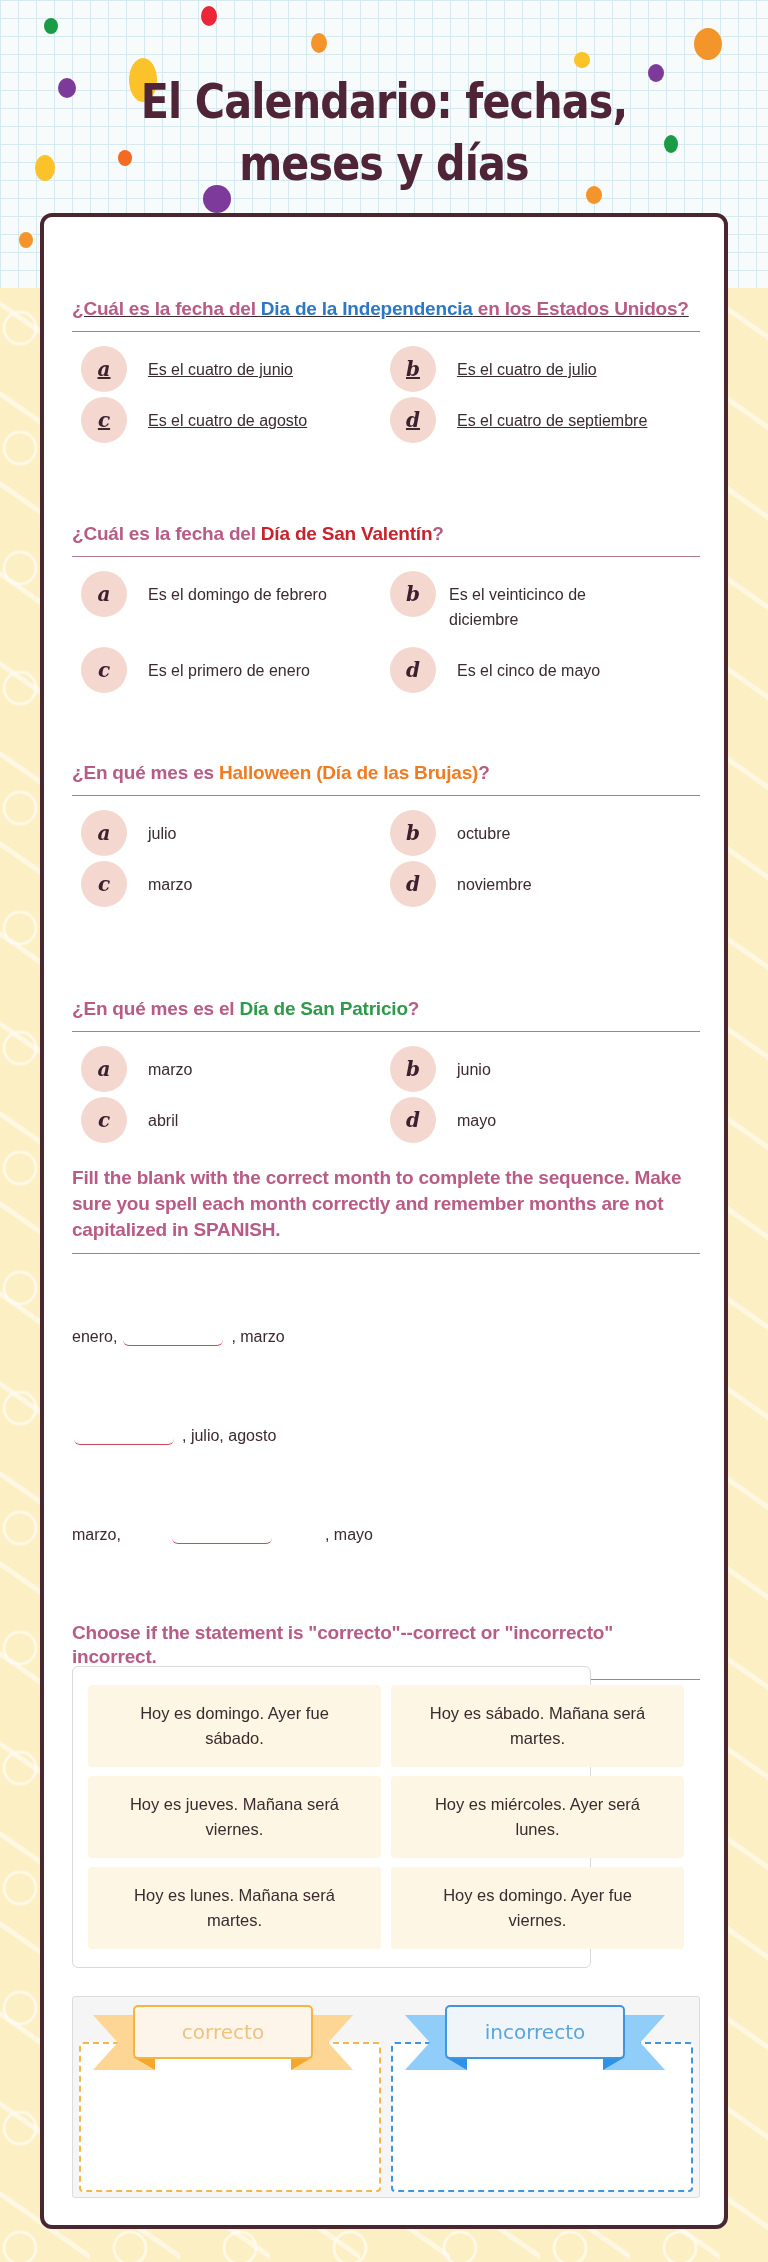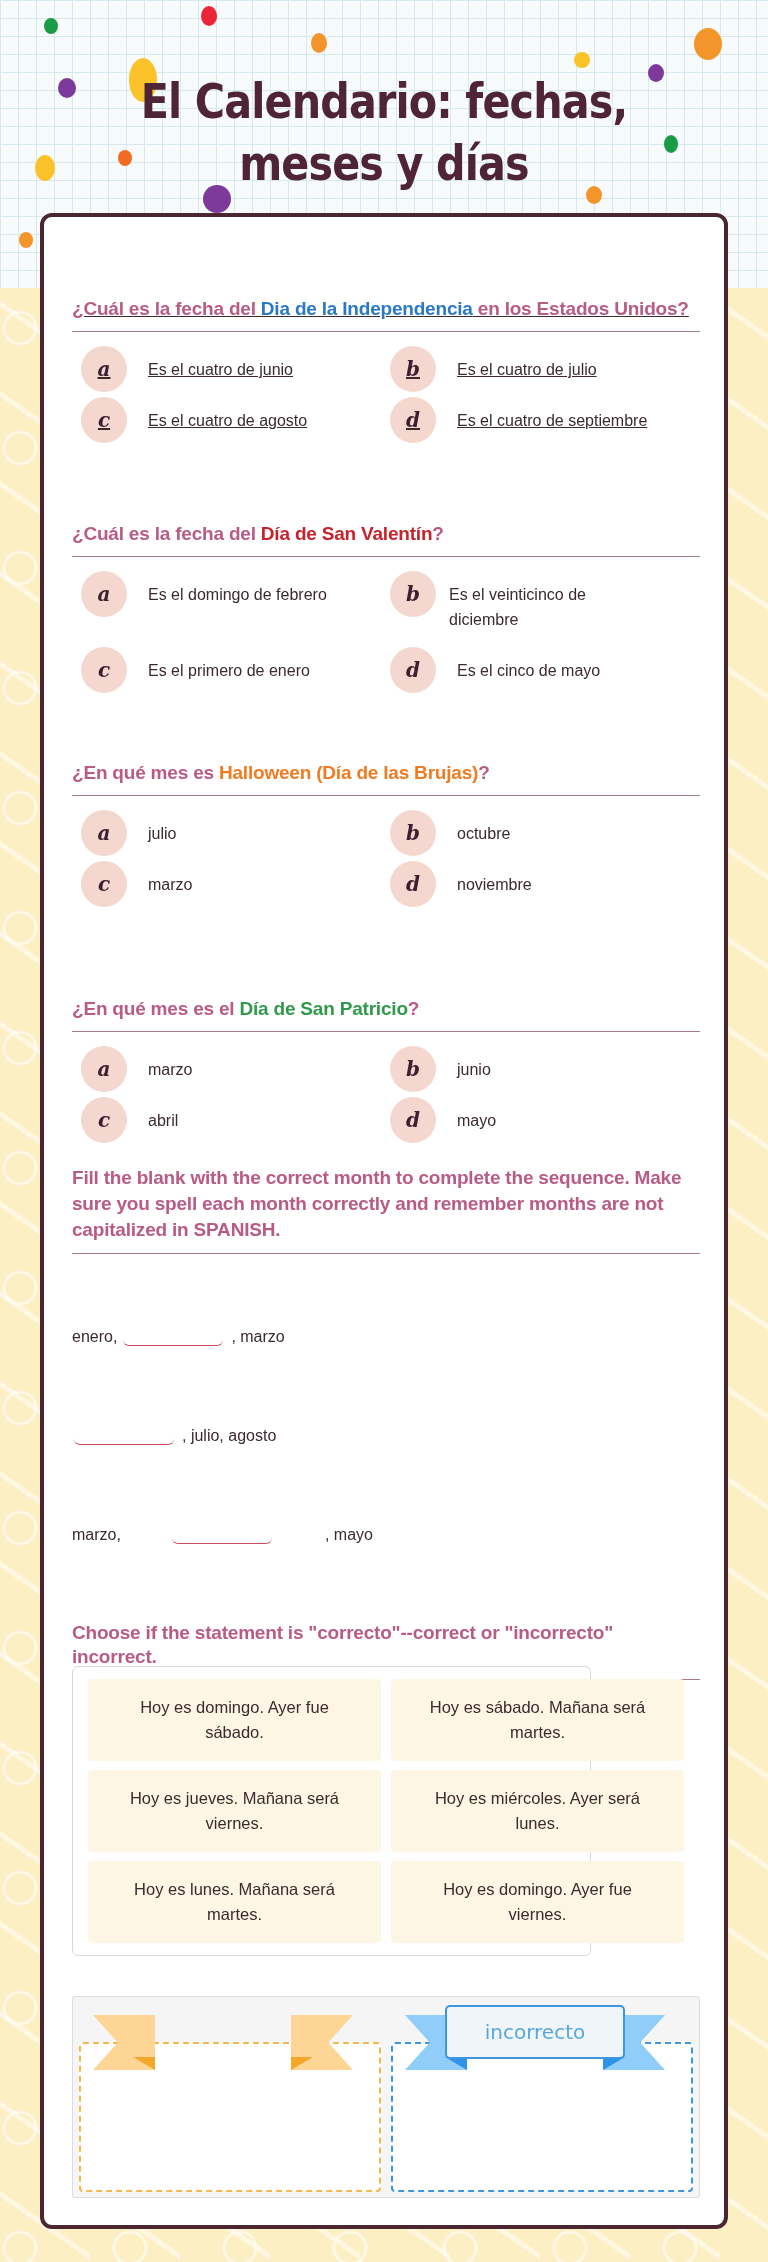--- a/index.html
+++ b/index.html
@@ -114,21 +114,21 @@
     margin: 0 8px 0 6px;
     background: transparent;
     font-size: 16px;
   }
 
   .sort-box {
     position: absolute; left: 28px; width: 519px;
     border: 1px solid #d9d9d9;
     border-radius: 6px;
     background: #fff;
-    padding: 12px 15px;
+    padding: 18px 15px;
   }
   .sort-grid {
     display: grid;
     grid-template-columns: 293px 293px;
     column-gap: 10px; row-gap: 9px;
   }
   .sort-item {
     background: #fdf6e4;
     border-radius: 4px;
     height: 82px;
@@ -343,20 +343,21 @@
 
     <div class="drop-area" style="top:1779px;">
       <div class="bucket correct"></div>
       <div class="bucket incorrect"></div>
 
       <div class="ribbon correct">
         <div class="tail l"></div>
         <div class="tail r"></div>
         <div class="fold l"></div>
         <div class="fold r"></div>
+        <div class="plate">correcto</div>
       </div>
       <div class="ribbon incorrect">
         <div class="tail l"></div>
         <div class="tail r"></div>
         <div class="fold l"></div>
         <div class="fold r"></div>
         <div class="plate">incorrecto</div>
       </div>
     </div>
 

